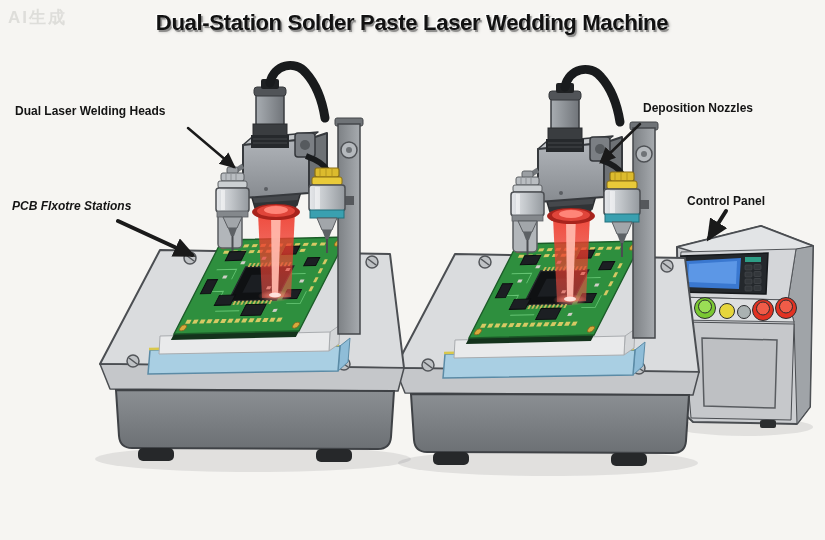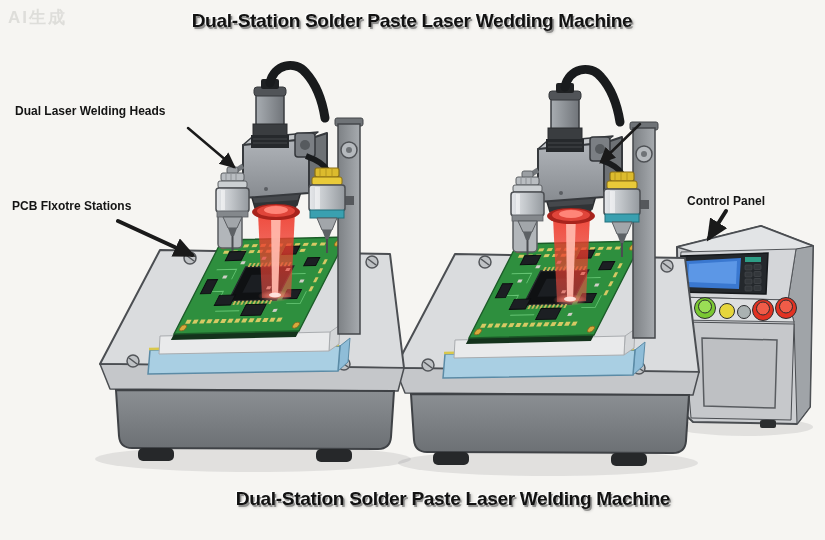--- a/index.html
+++ b/index.html
@@ -1,20 +1,20 @@
 <!DOCTYPE html>
 <html><head>
 <meta charset="utf-8">
 <style>
   html,body{margin:0;padding:0;}
   body{font-family:"Liberation Sans","DejaVu Sans",sans-serif;}
   .stage{position:relative;width:825px;height:540px;background:#f6f5f2;overflow:hidden;}
   .stage svg{position:absolute;left:0;top:0;}
   .txt{position:absolute;color:#141414;font-weight:bold;z-index:5;white-space:nowrap;}
-  .title{font-size:19px;letter-spacing:-0.3px;color:#121212;
+  .title{font-size:22px;letter-spacing:-0.3px;color:#121212;
          text-shadow:-1.5px -1px 0 rgba(255,255,255,.85), 1.5px 1.5px 0 rgba(90,90,90,.55), 2px 2px 3px rgba(0,0,0,.25);}
   .label{font-size:12px;line-height:20px;}
   .watermark{position:absolute;left:8px;top:6px;font-size:17px;font-weight:bold;
              color:rgba(160,160,158,.28);letter-spacing:2px;z-index:4;text-align:center;}
 </style>
 </head>
 <body>
 
 <div class="stage">
 
@@ -331,21 +331,21 @@
     <line x1="726" y1="211" x2="709" y2="238" stroke-width="4" marker-end="url(#arrBig)"></line>
   </g>
 </svg>
 
   <div class="watermark">AI生成</div>
 
   <div class="txt title" style="left:412px;top:10px;transform:translateX(-50%);">Dual-Station Solder Paste Laser Wedding Machine</div>
 
   <div class="txt label" style="left:15px;top:101px;">Dual Laser Welding Heads</div>
 
-  <div class="txt label" style="left:12px;top:196px;">PCB Flxotre Stations</div>
+  <div class="txt label" style="left:12px;top:196px;font-style:italic;">PCB Flxotre Stations</div>
 
   <div class="txt label" style="left:643px;top:98px;">
+    <div>Deposition Nozzles</div>
   </div>
 
   <div class="txt label" style="left:687px;top:191px;text-align:center;">Control Panel</div>
 
-  <div class="txt title" style="left:453px;top:488px;transform:translateX(-50%);">Dual-Station Solder Paste Laser Welding Machine</div>
 </div>
 
 </body></html>

